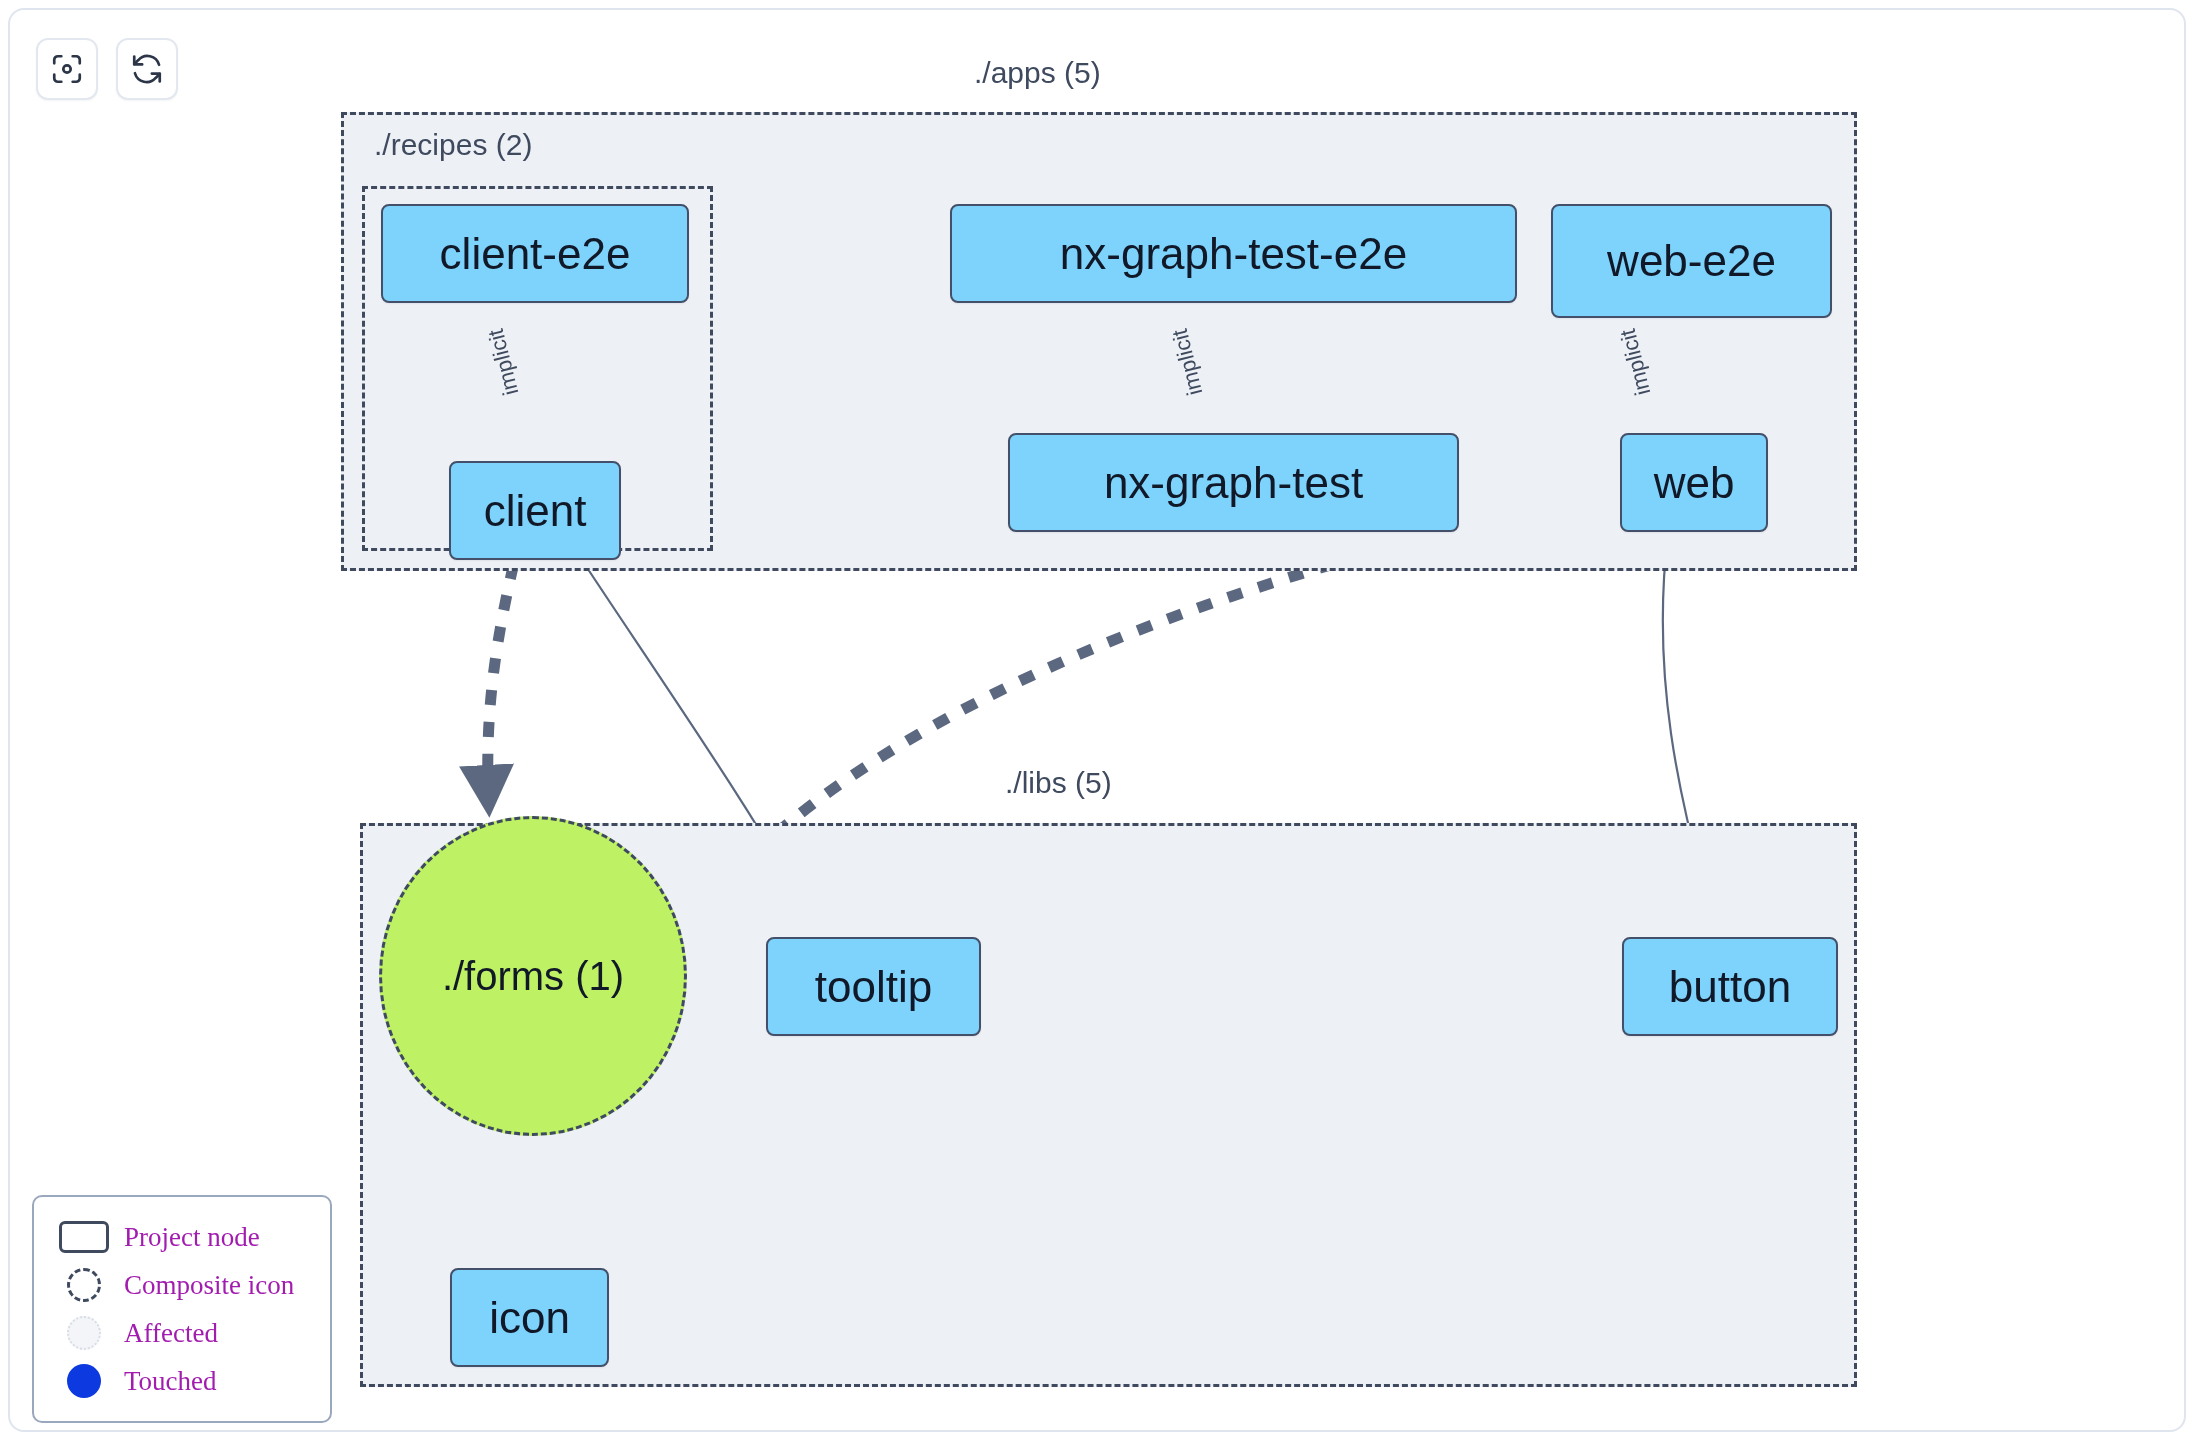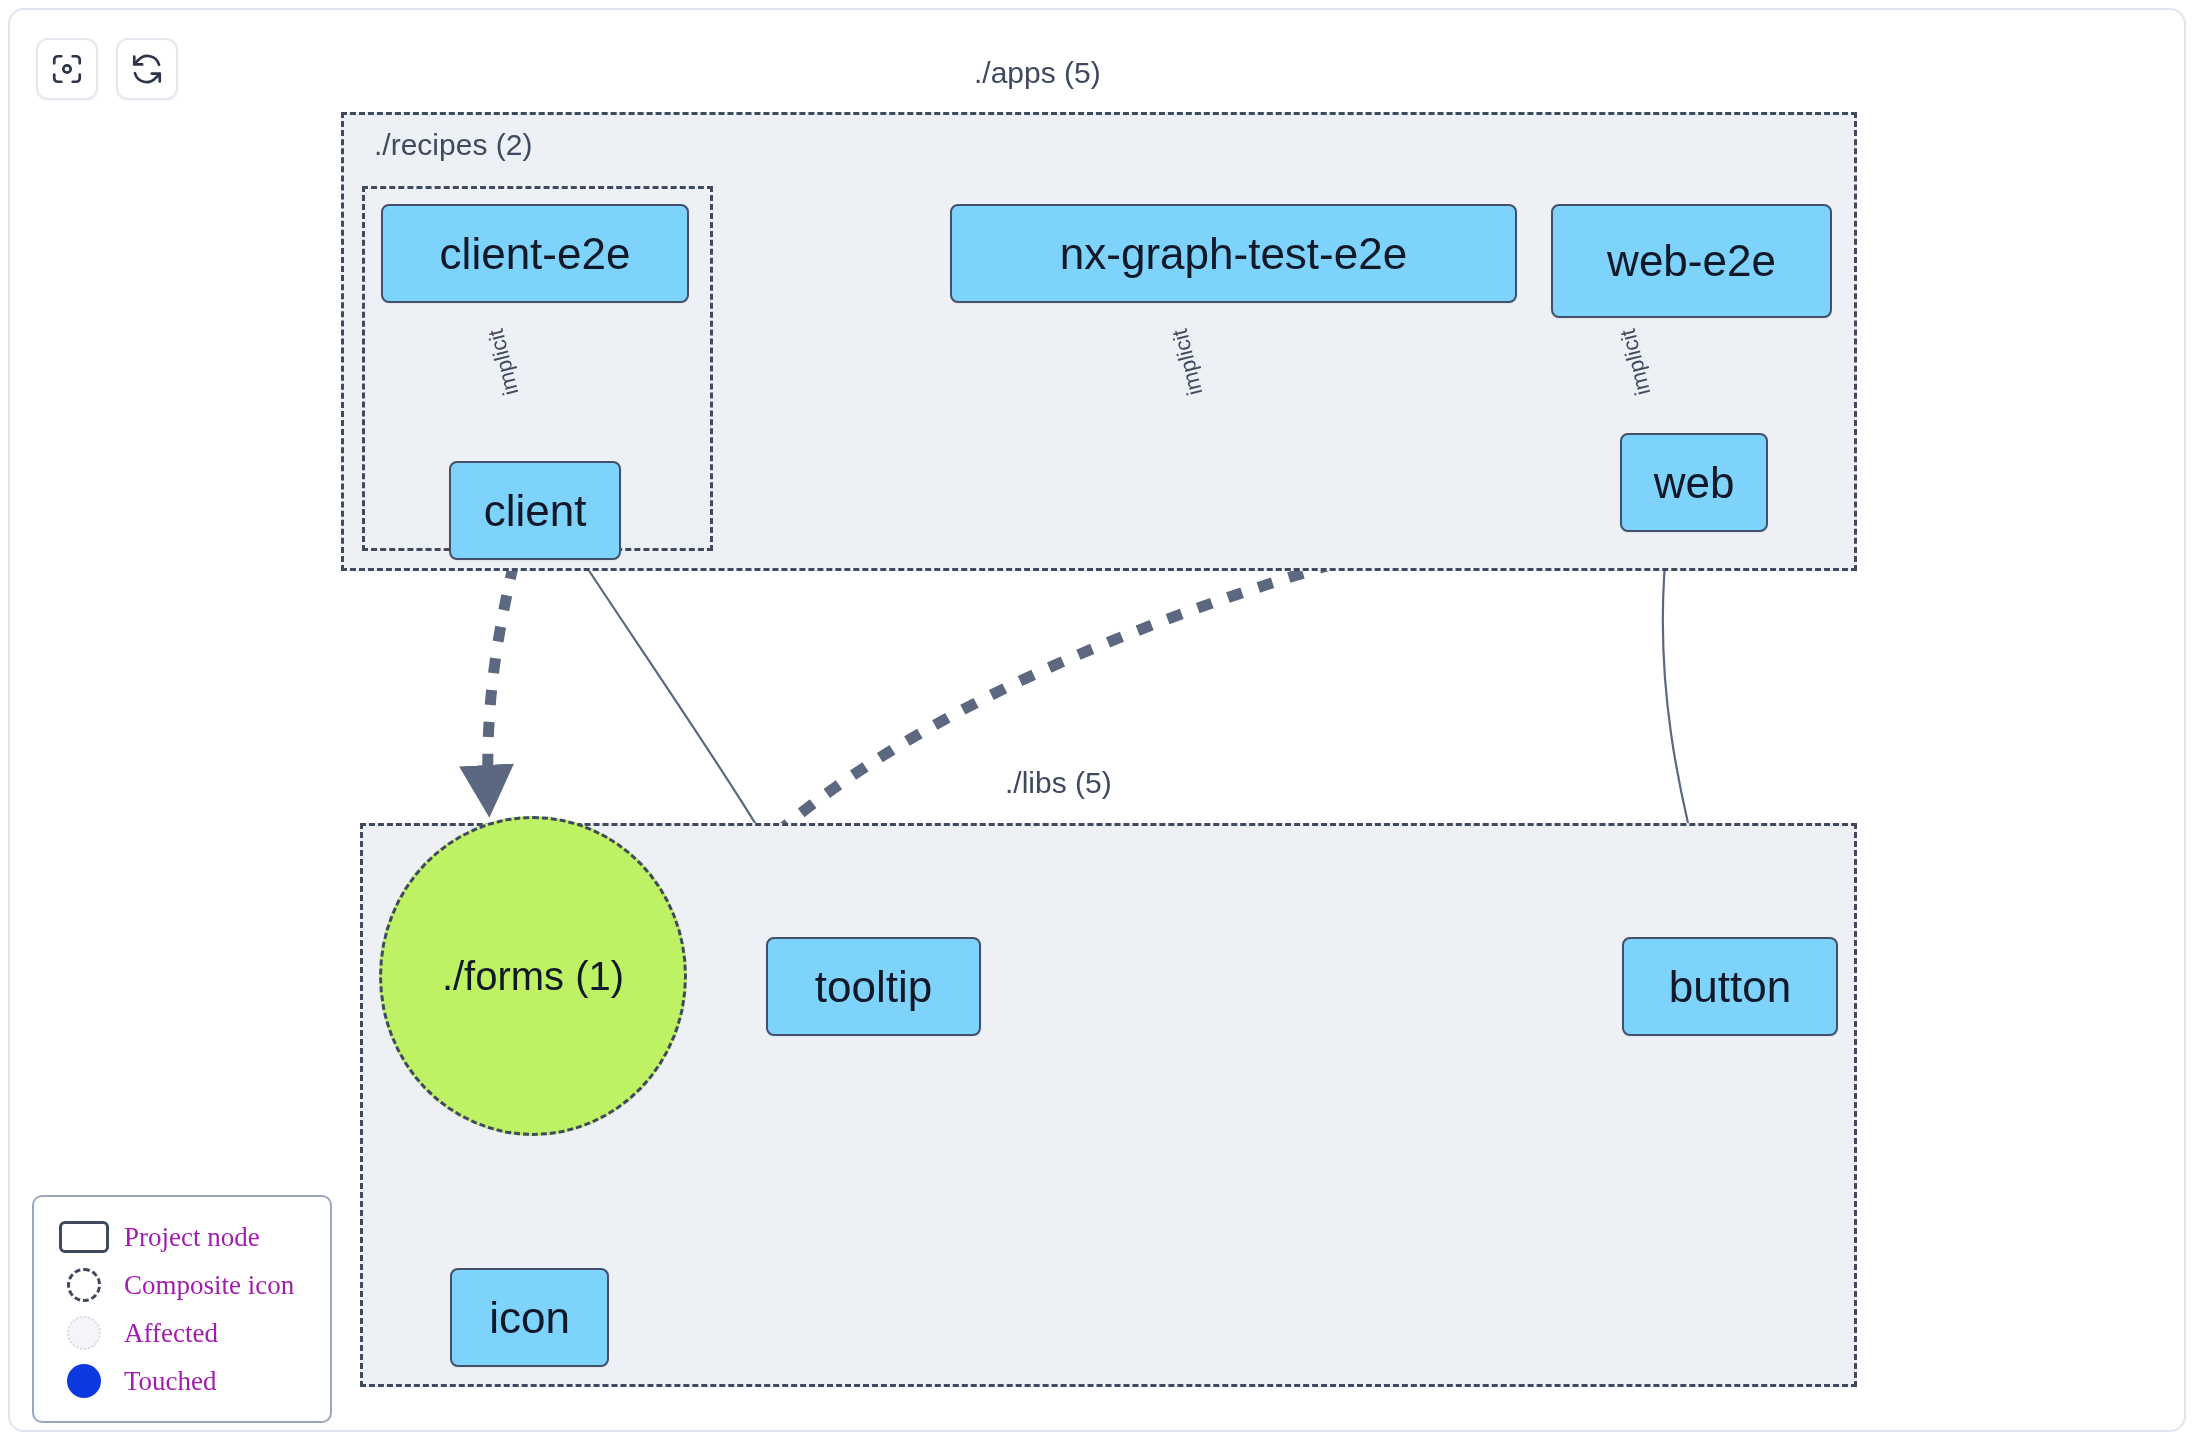--- a/index.html
+++ b/index.html
@@ -254,20 +254,21 @@
   <div class="edge-label" style="left:1154px; top:349px; transform: rotate(-104deg);">implicit</div>
 
   <div class="edge-label" style="left:1602px; top:349px; transform: rotate(-104deg);">implicit</div>
 
   <div class="node" style="left:381px; top:204px; width:308px; height:99px;">client-e2e</div>
 
   <div class="node" style="left:449px; top:433px; width:172px; height:99px;margin-top:28px;">client</div>
 
   <div class="node" style="left:950px; top:204px; width:567px; height:99px;">nx-graph-test-e2e</div>
 
+  <div class="node" style="left:1008px; top:433px; width:451px; height:99px;">nx-graph-test</div>
 
   <div class="node" style="left:1551px; top:204px; width:281px; height:114px;text-align:right;">web-e2e</div>
 
   <div class="node" style="left:1620px; top:433px; width:148px; height:99px;">web</div>
 
   <div class="node composite" style="left:379px; top:816px; width:308px; height:320px;">./forms (1)</div>
 
   <div class="node" style="left:766px; top:937px; width:215px; height:99px;">tooltip</div>
 
   <div class="node" style="left:1622px; top:937px; width:216px; height:99px;">button</div>

